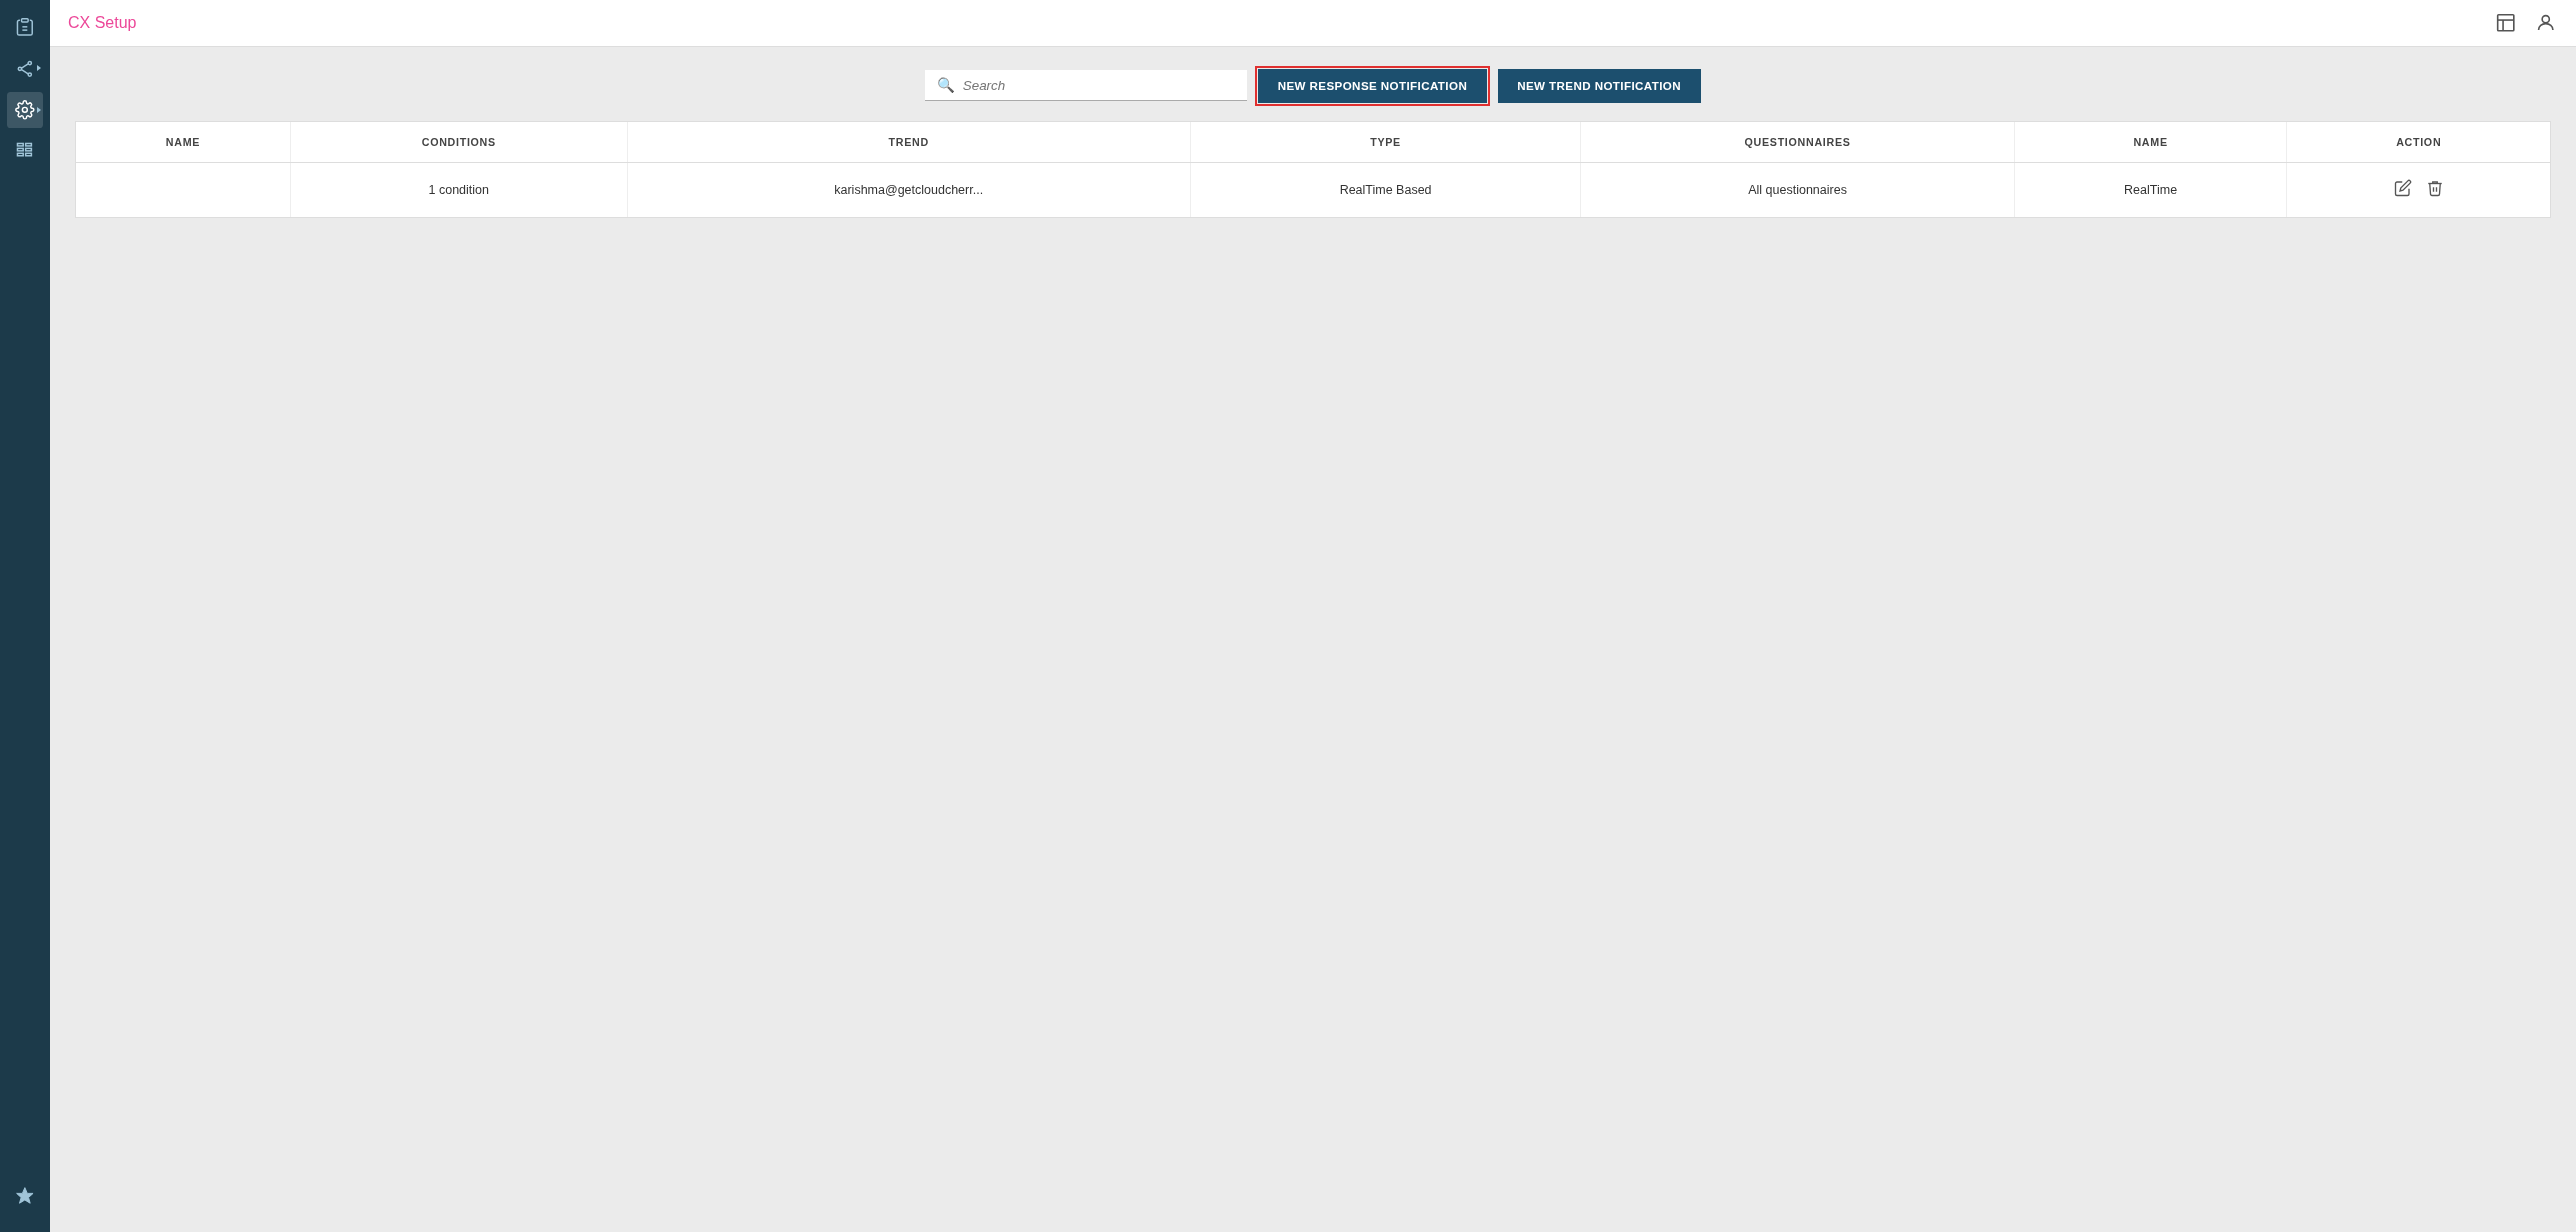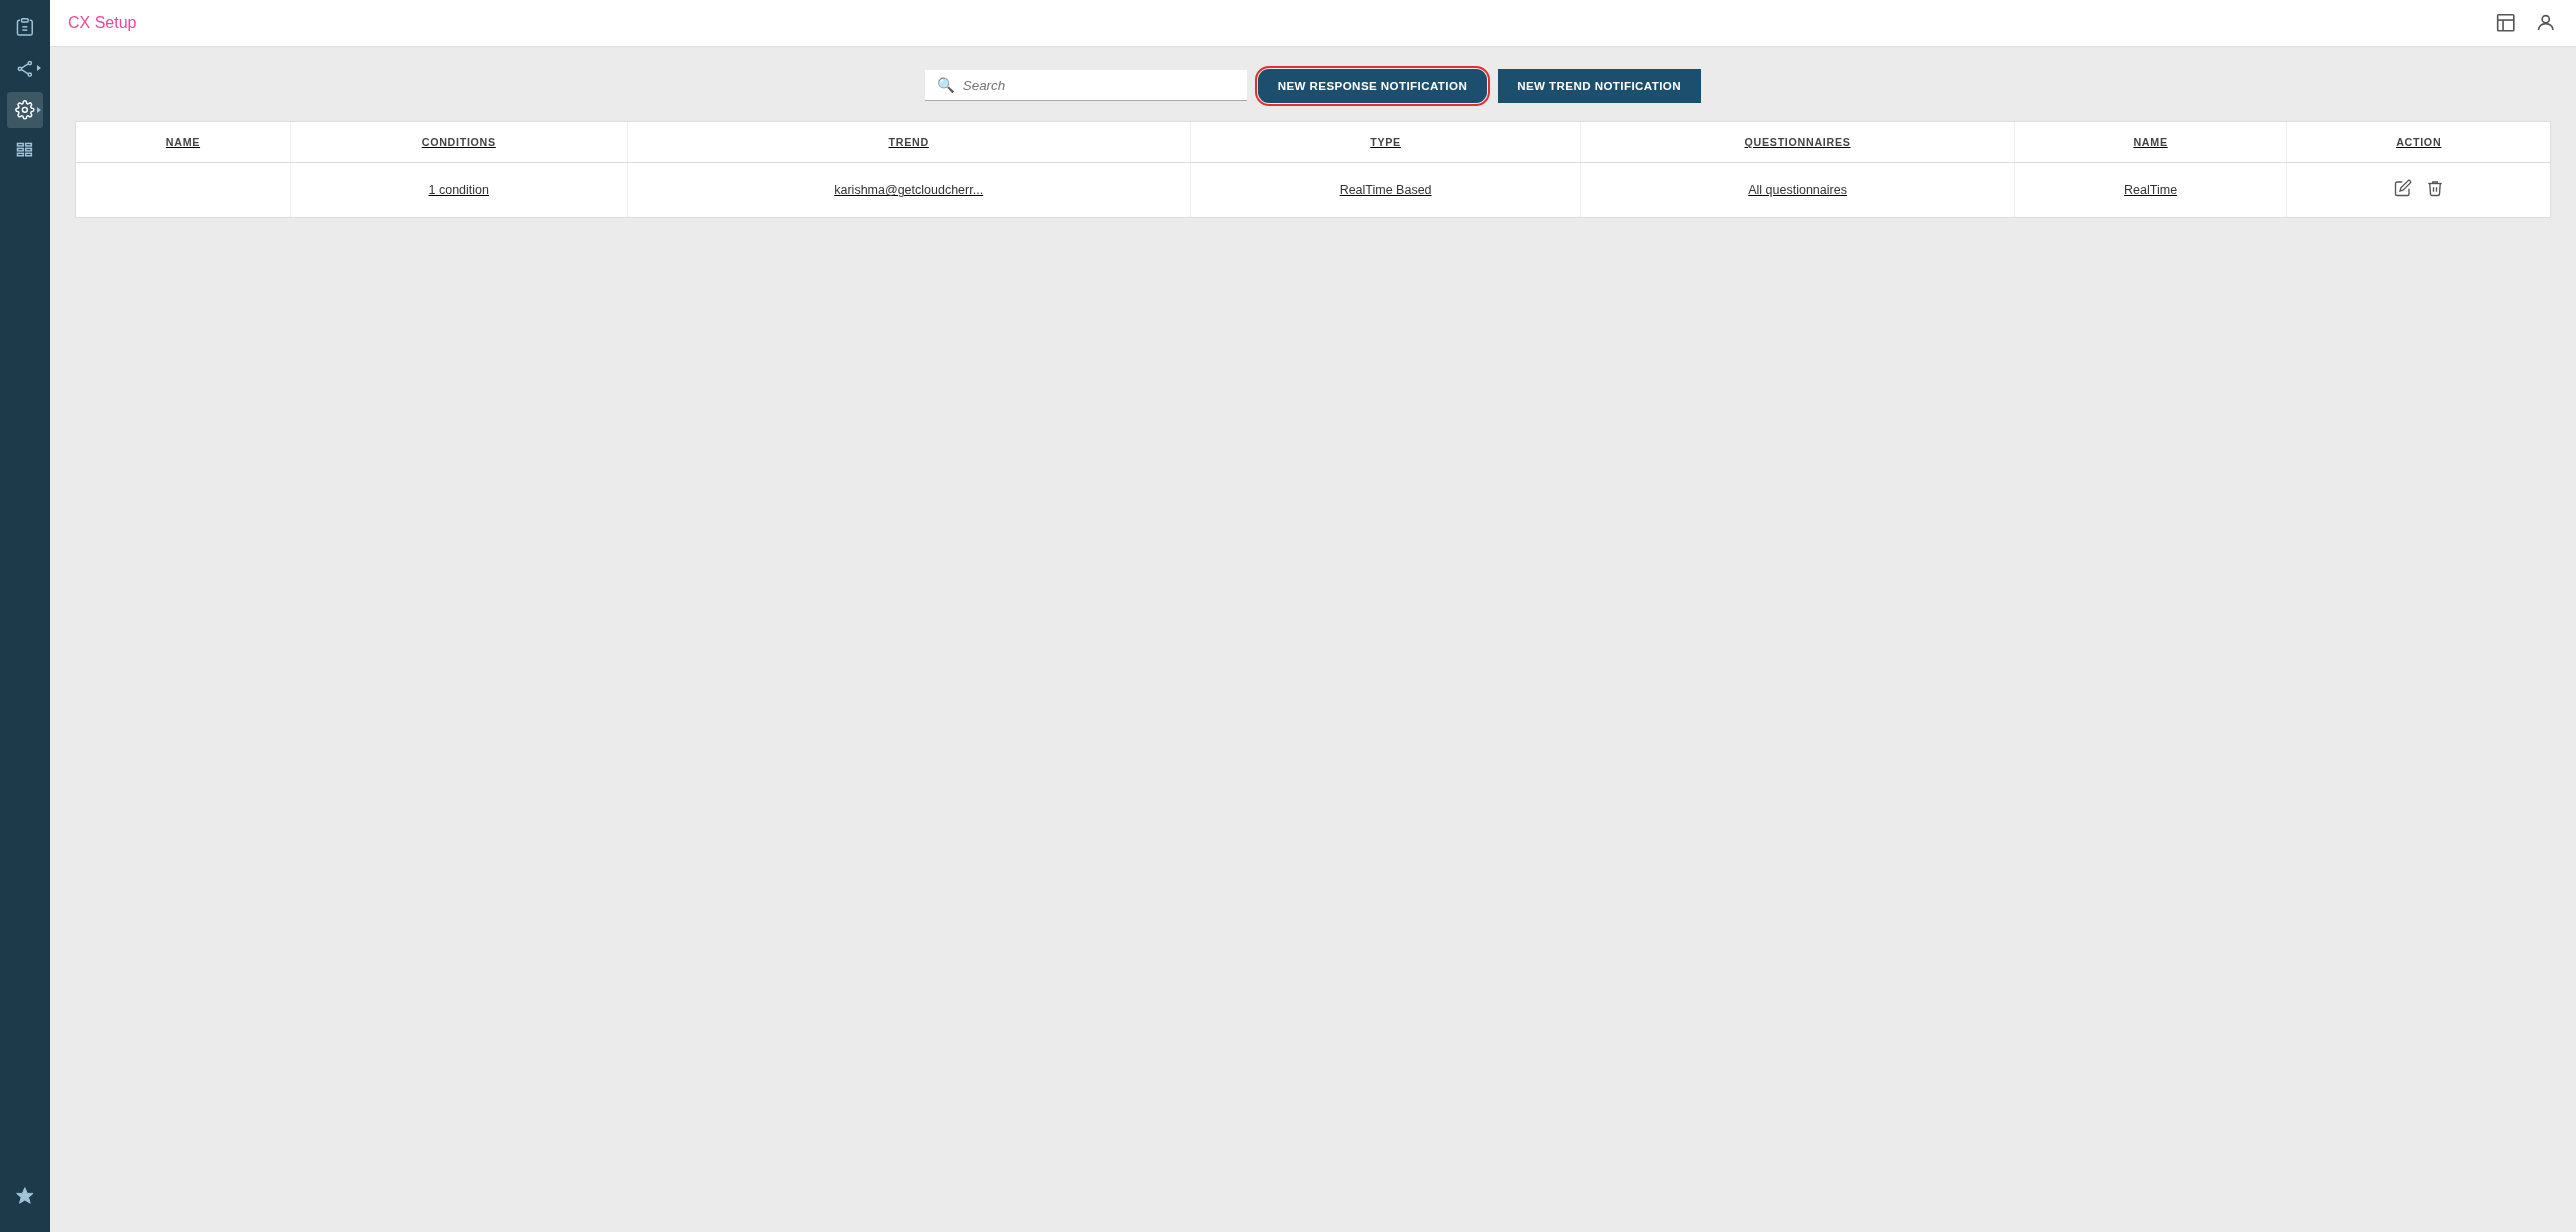--- a/index.html
+++ b/index.html
@@ -140,32 +140,30 @@
       padding: 10.7px 19.7px;
       font-size: 11.6px;
       font-weight: 600;
       letter-spacing: 0.4px;
       cursor: pointer;
       white-space: nowrap;
     }
     .btn-highlighted {
       outline: 2.7px solid #e03030;
       outline-offset: 1.8px;
-      border-radius: 11px;
     }
 
     
     .table-container {
       background: #fff;
       border: 0.9px solid #ddd;
     }
     .data-table {
       width: 100%;
       border-collapse: collapse;
-      text-decoration: underline;
     }
     .data-table th {
       padding: 14.3px 18px;
       text-align: center;
       font-size: 10.7px;
       font-weight: 600;
       letter-spacing: 0.7px;
       color: #444;
       border-bottom: 0.9px solid #ddd;
       border-right: 0.9px solid #eee;

